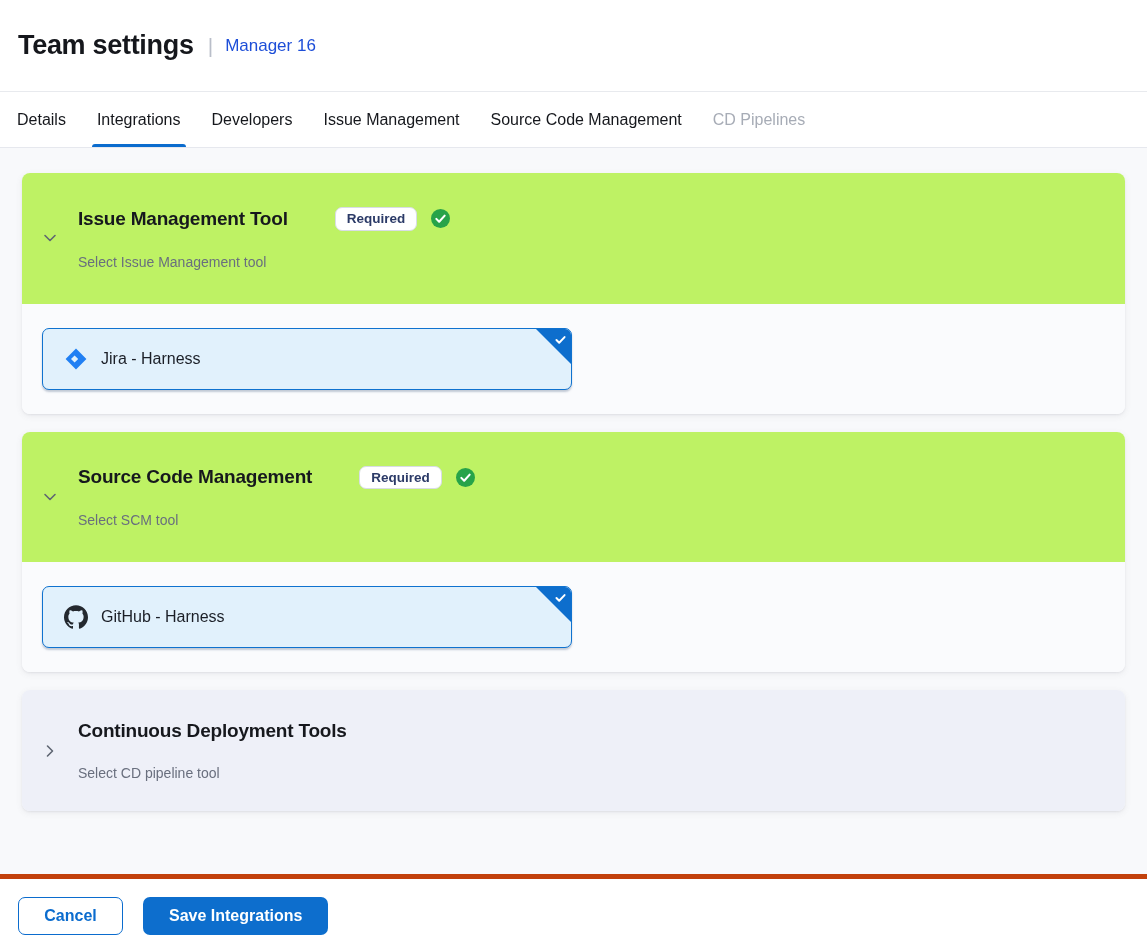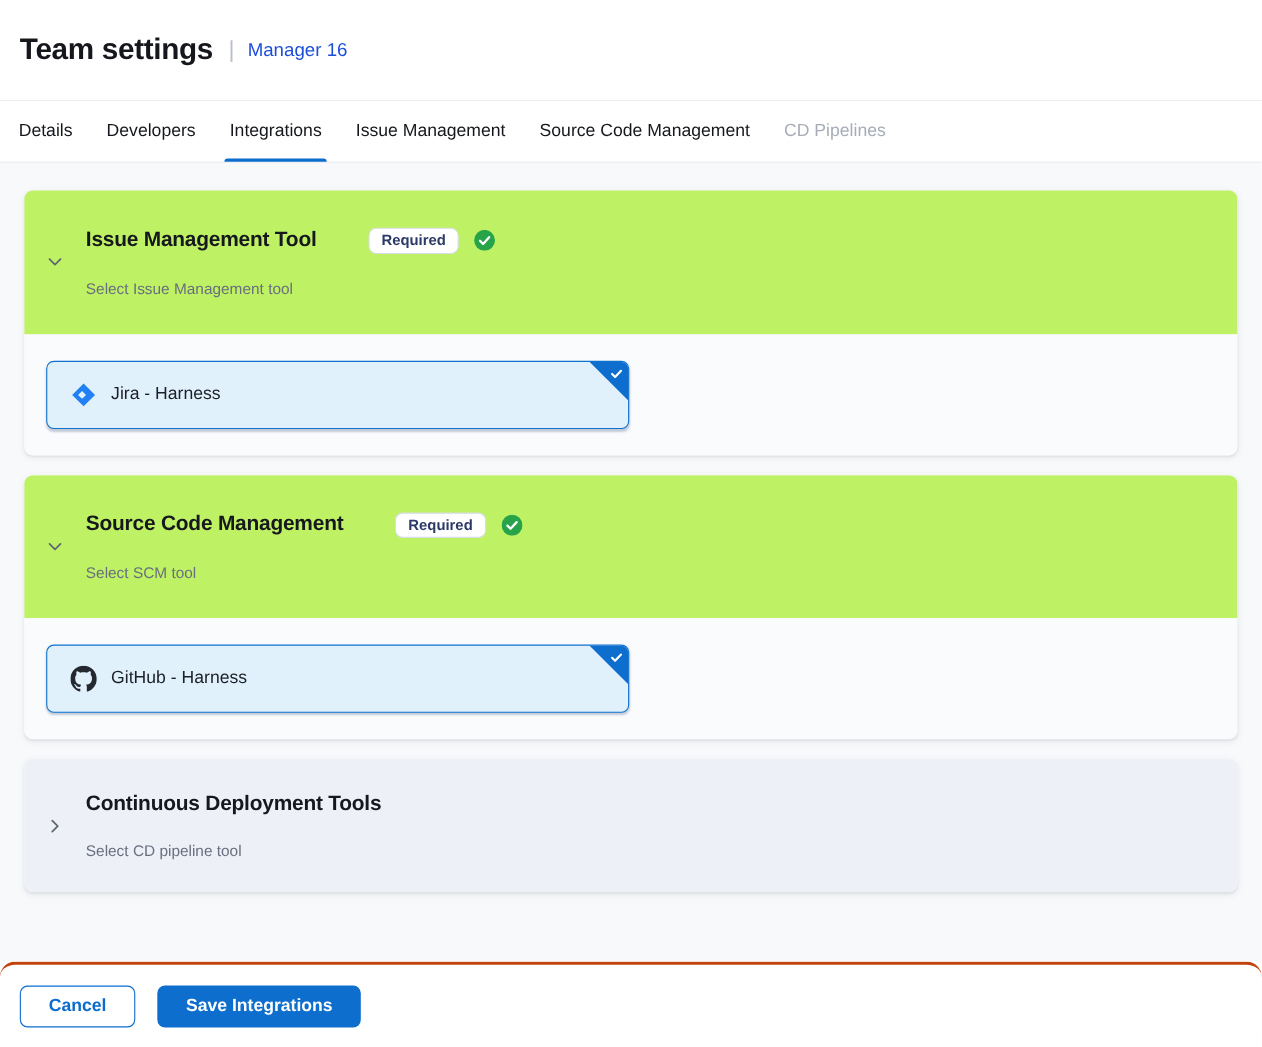--- a/index.html
+++ b/index.html
@@ -70,22 +70,22 @@
   }
   .tool-name { font-size:16px; color:#1b1f27; }
   .corner {
     position:absolute; top:-1px; right:-1px; width:0; height:0;
     border-top:37px solid #0d6ecd; border-left:37px solid transparent;
   }
   .corner-check { position:absolute; top:4px; right:4px; line-height:0; }
 
   
   .footer {
-    height:78px; background:#fff; border-top:3px solid #c2410c;
-    display:flex; align-items:center; padding:0 18px; gap:20px; flex:0 0 auto;border-radius:14px;
+    height:78px; background:#fff; border-top:5px solid #c2410c;
+    display:flex; align-items:center; padding:0 18px; gap:20px; flex:0 0 auto;
   }
   .btn {
     height:38px; border-radius:7px; font-size:16px; font-weight:700;
     font-family:"Liberation Sans", sans-serif; cursor:pointer;
     display:inline-flex; align-items:center; justify-content:center;
   }
   .btn-cancel {
     width:105px; background:#fff; color:#0b6cce; border:1.5px solid #0b6cce;
   }
   .btn-save {
@@ -99,22 +99,22 @@
 <div class="page">
 
   <header class="page-header">
     <h1 class="page-title">Team settings</h1>
     <span class="title-sep">|</span>
     <span class="team-name">Manager 16</span>
   </header>
 
   <nav class="tab-bar">
     <div class="tab">Details</div>
+    <div class="tab active">Integrations</div>
     <div class="tab">Developers</div>
-    <div class="tab active">Integrations</div>
     <div class="tab">Issue Management</div>
     <div class="tab">Source Code Management</div>
     <div class="tab disabled">CD Pipelines</div>
   </nav>
 
   <main class="content">
 
     <section class="section-card">
       <div class="sec-header tall">
         <span class="chev icon">

